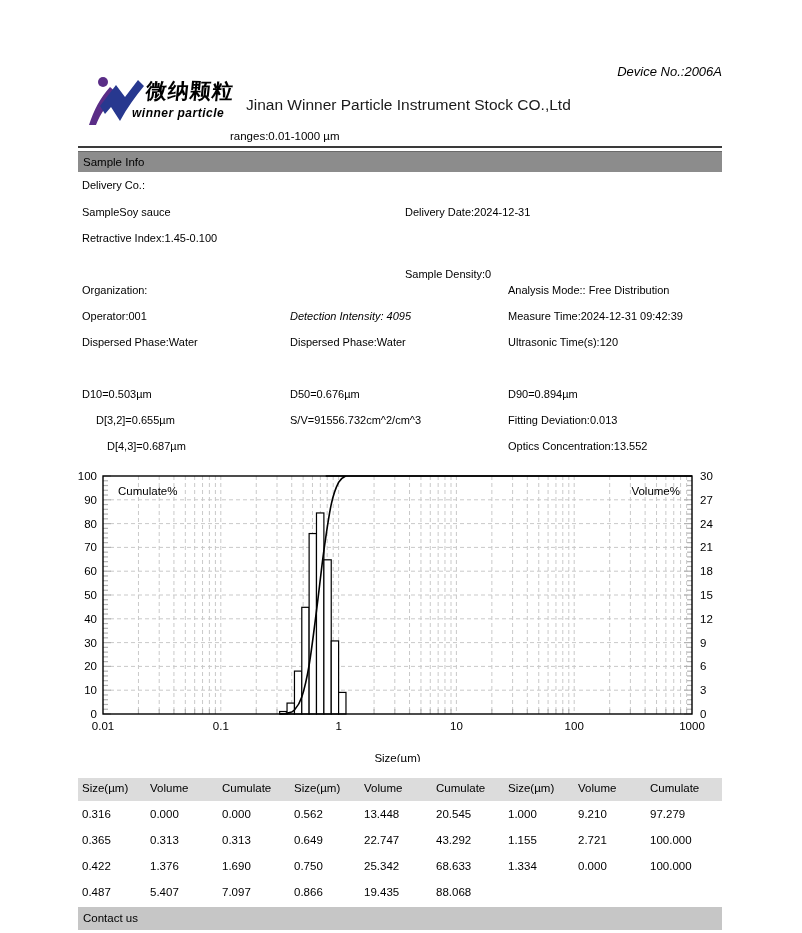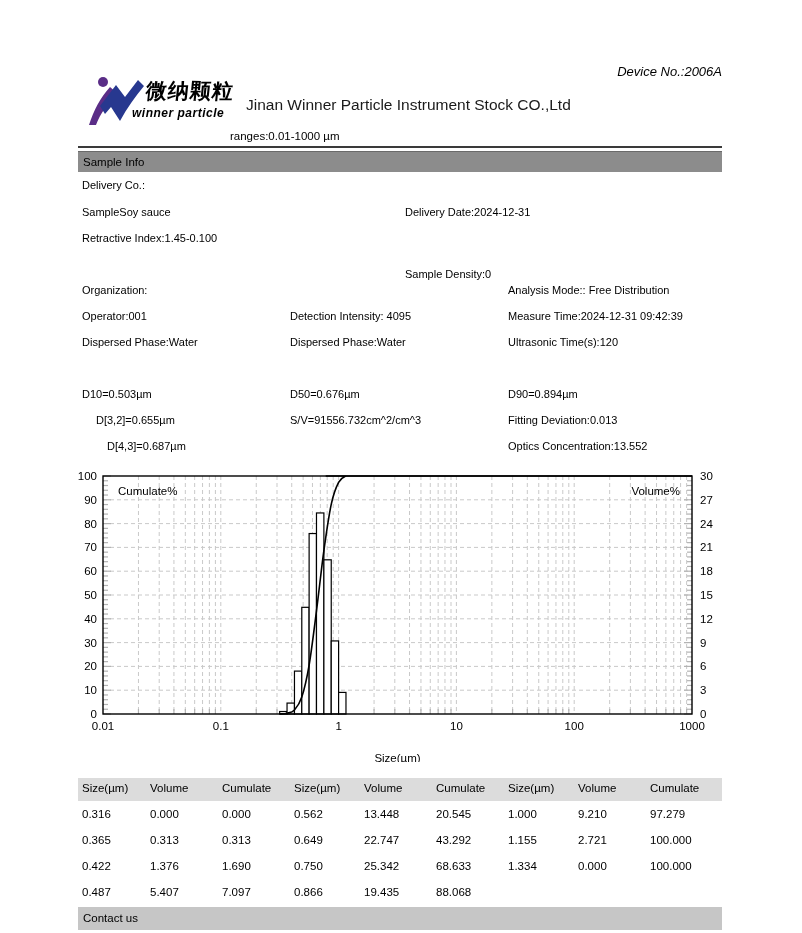--- a/index.html
+++ b/index.html
@@ -57,21 +57,21 @@
   <div class="section-bar" style="top:151px;">Sample Info</div>
   <div class="field" style="left:82px; top:179px;">Delivery Co.:</div>
   <div class="field" style="left:82px; top:206px;">SampleSoy sauce</div>
   <div class="field" style="left:405px; top:206px;">Delivery Date:2024-12-31</div>
   <div class="field" style="left:82px; top:232px;">Retractive Index:1.45-0.100</div>
   <div class="field" style="left:405px; top:232px;margin-top:36px;">Sample Density:0</div>
 
   <div class="field" style="left:82px; top:284px;">Organization:</div>
   <div class="field" style="left:508px; top:284px;">Analysis Mode::  Free Distribution</div>
   <div class="field" style="left:82px; top:310px;">Operator:001</div>
-  <div class="field" style="left:290px; top:310px;">Detection Intensity:  4095</div>
+  <div class="field" style="left:290px; top:310px;font-style:italic;">Detection Intensity:  4095</div>
   <div class="field" style="left:508px; top:310px;">Measure Time:2024-12-31 09:42:39</div>
   <div class="field" style="left:82px; top:336px;">Dispersed Phase:Water</div>
   <div class="field" style="left:290px; top:336px;">Dispersed Phase:Water</div>
   <div class="field" style="left:508px; top:336px;">Ultrasonic Time(s):120</div>
 
   <div class="field" style="left:82px; top:388px;">D10=0.503µm</div>
   <div class="field" style="left:290px; top:388px;">D50=0.676µm</div>
   <div class="field" style="left:508px; top:388px;">D90=0.894µm</div>
   <div class="field" style="left:96px; top:414px;">D[3,2]=0.655µm</div>
   <div class="field" style="left:290px; top:414px;">S/V=91556.732cm^2/cm^3</div>

